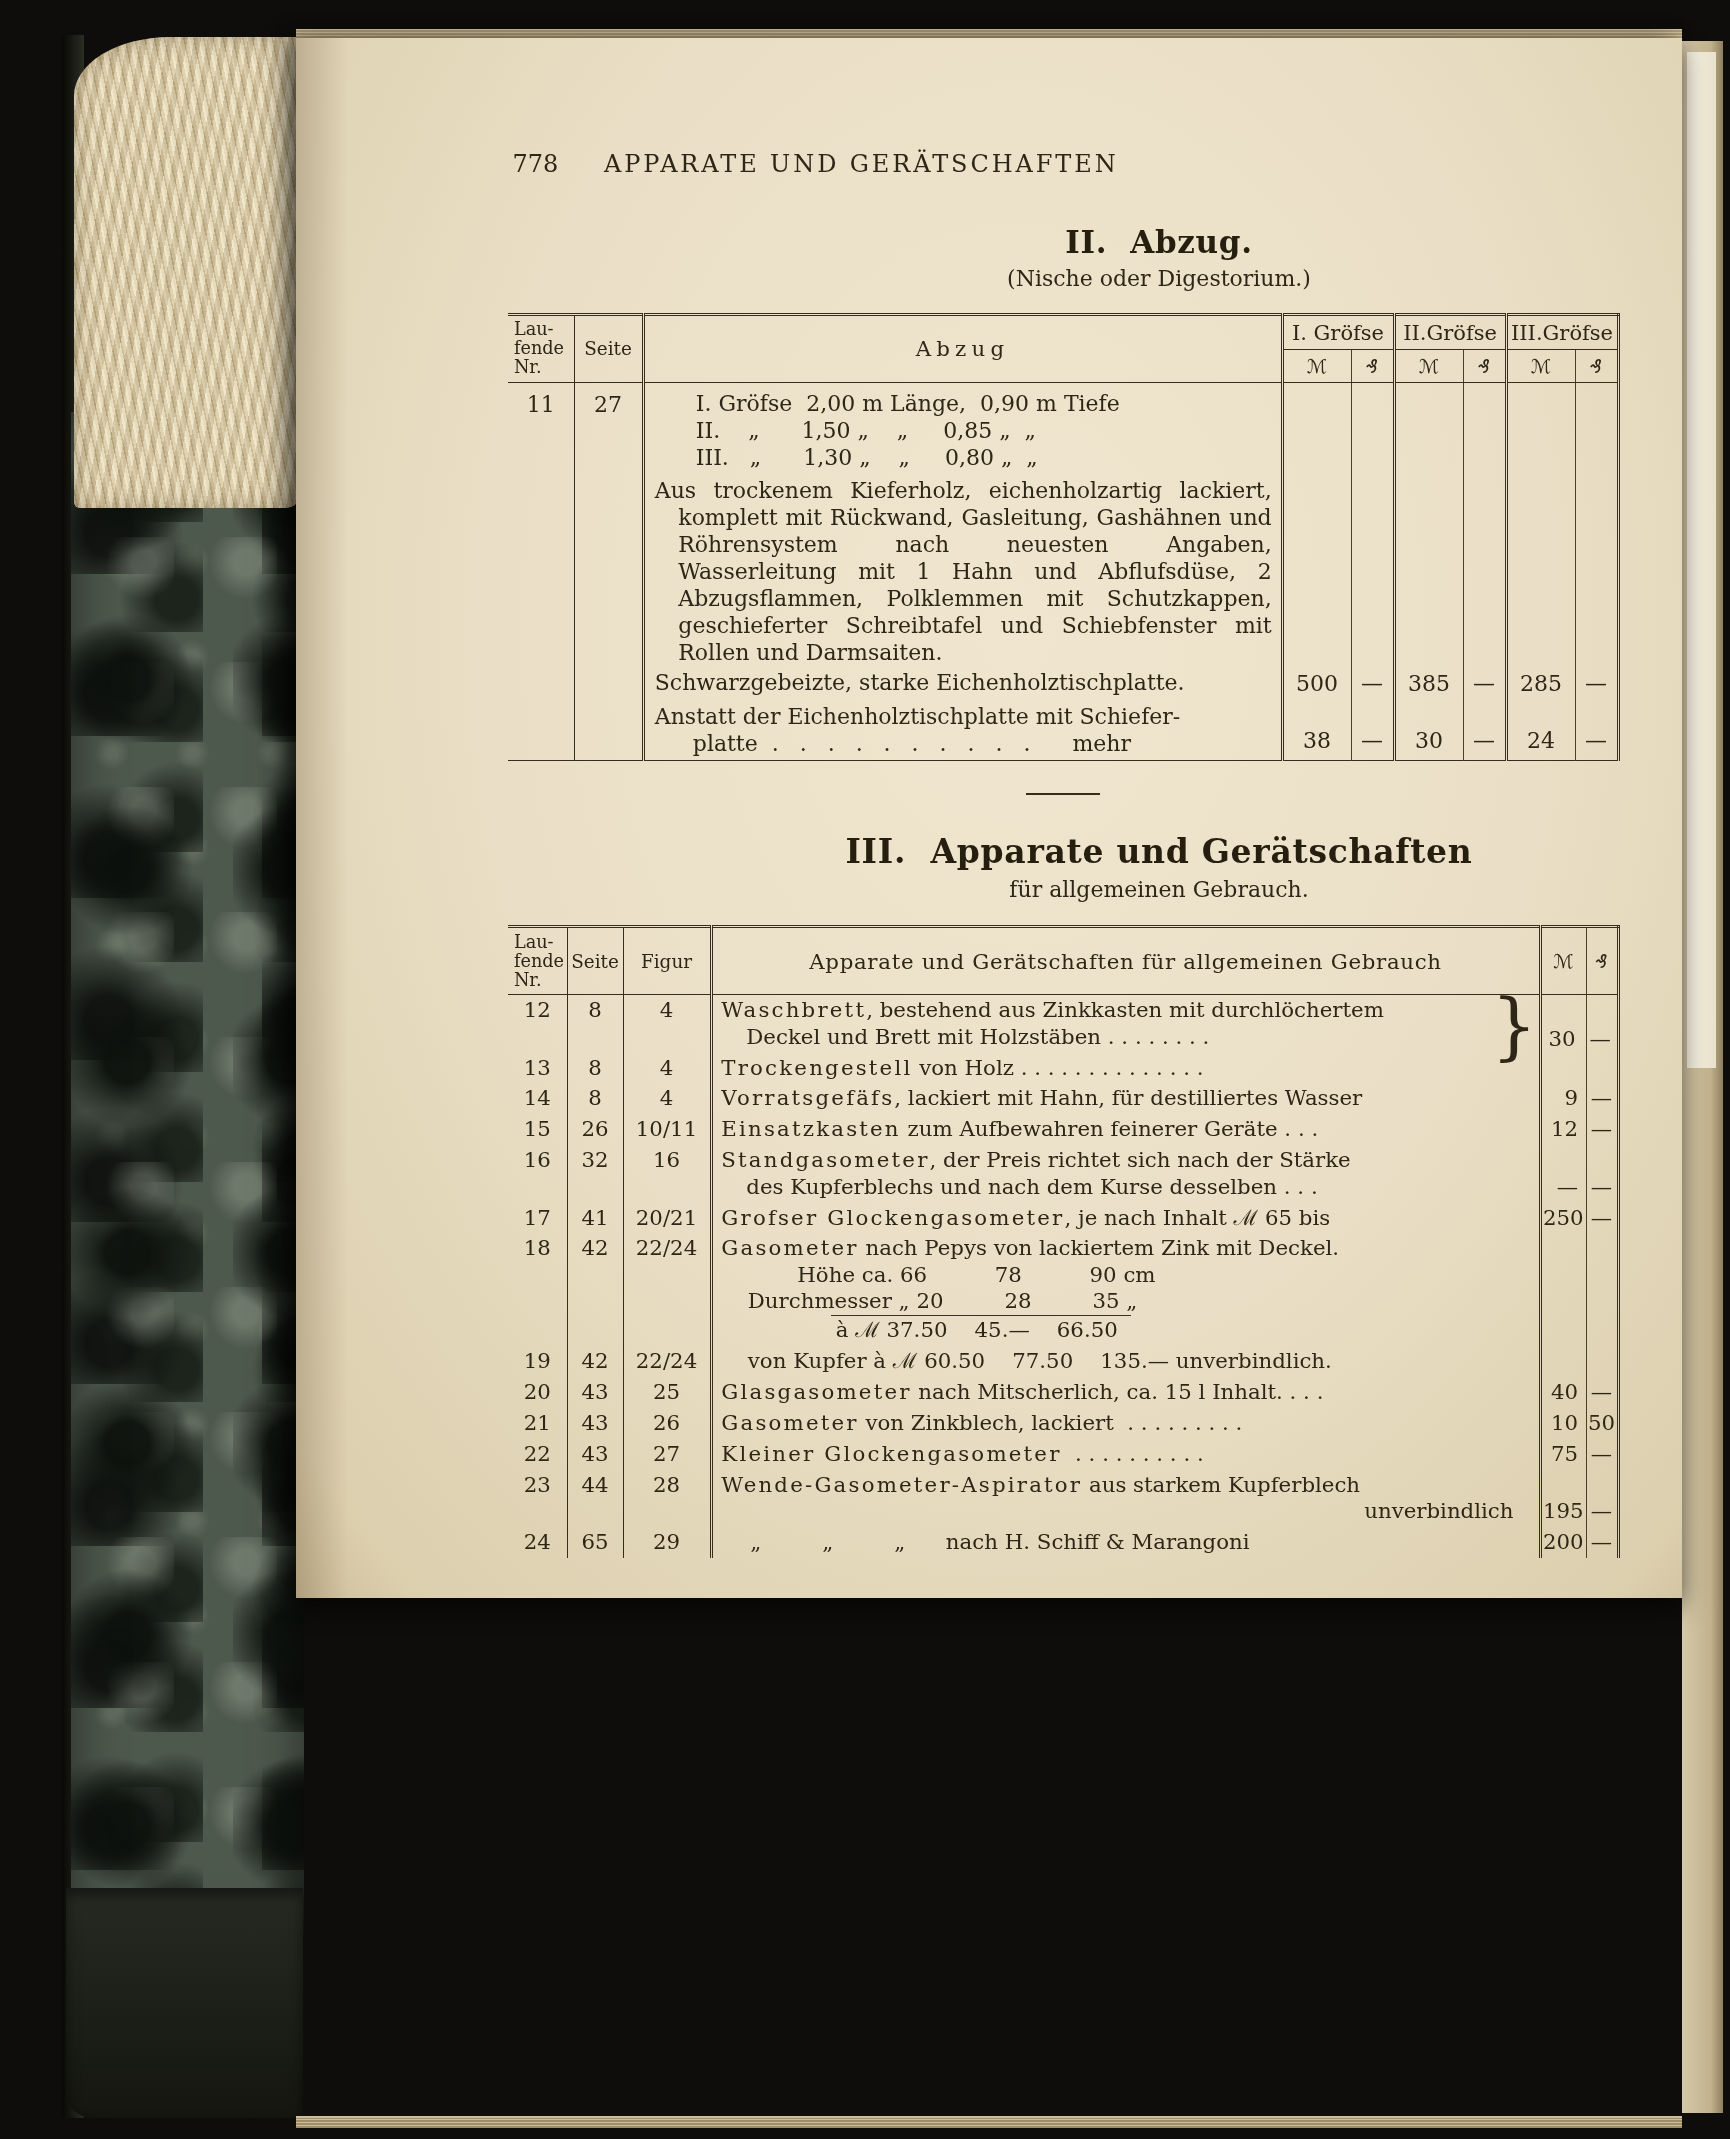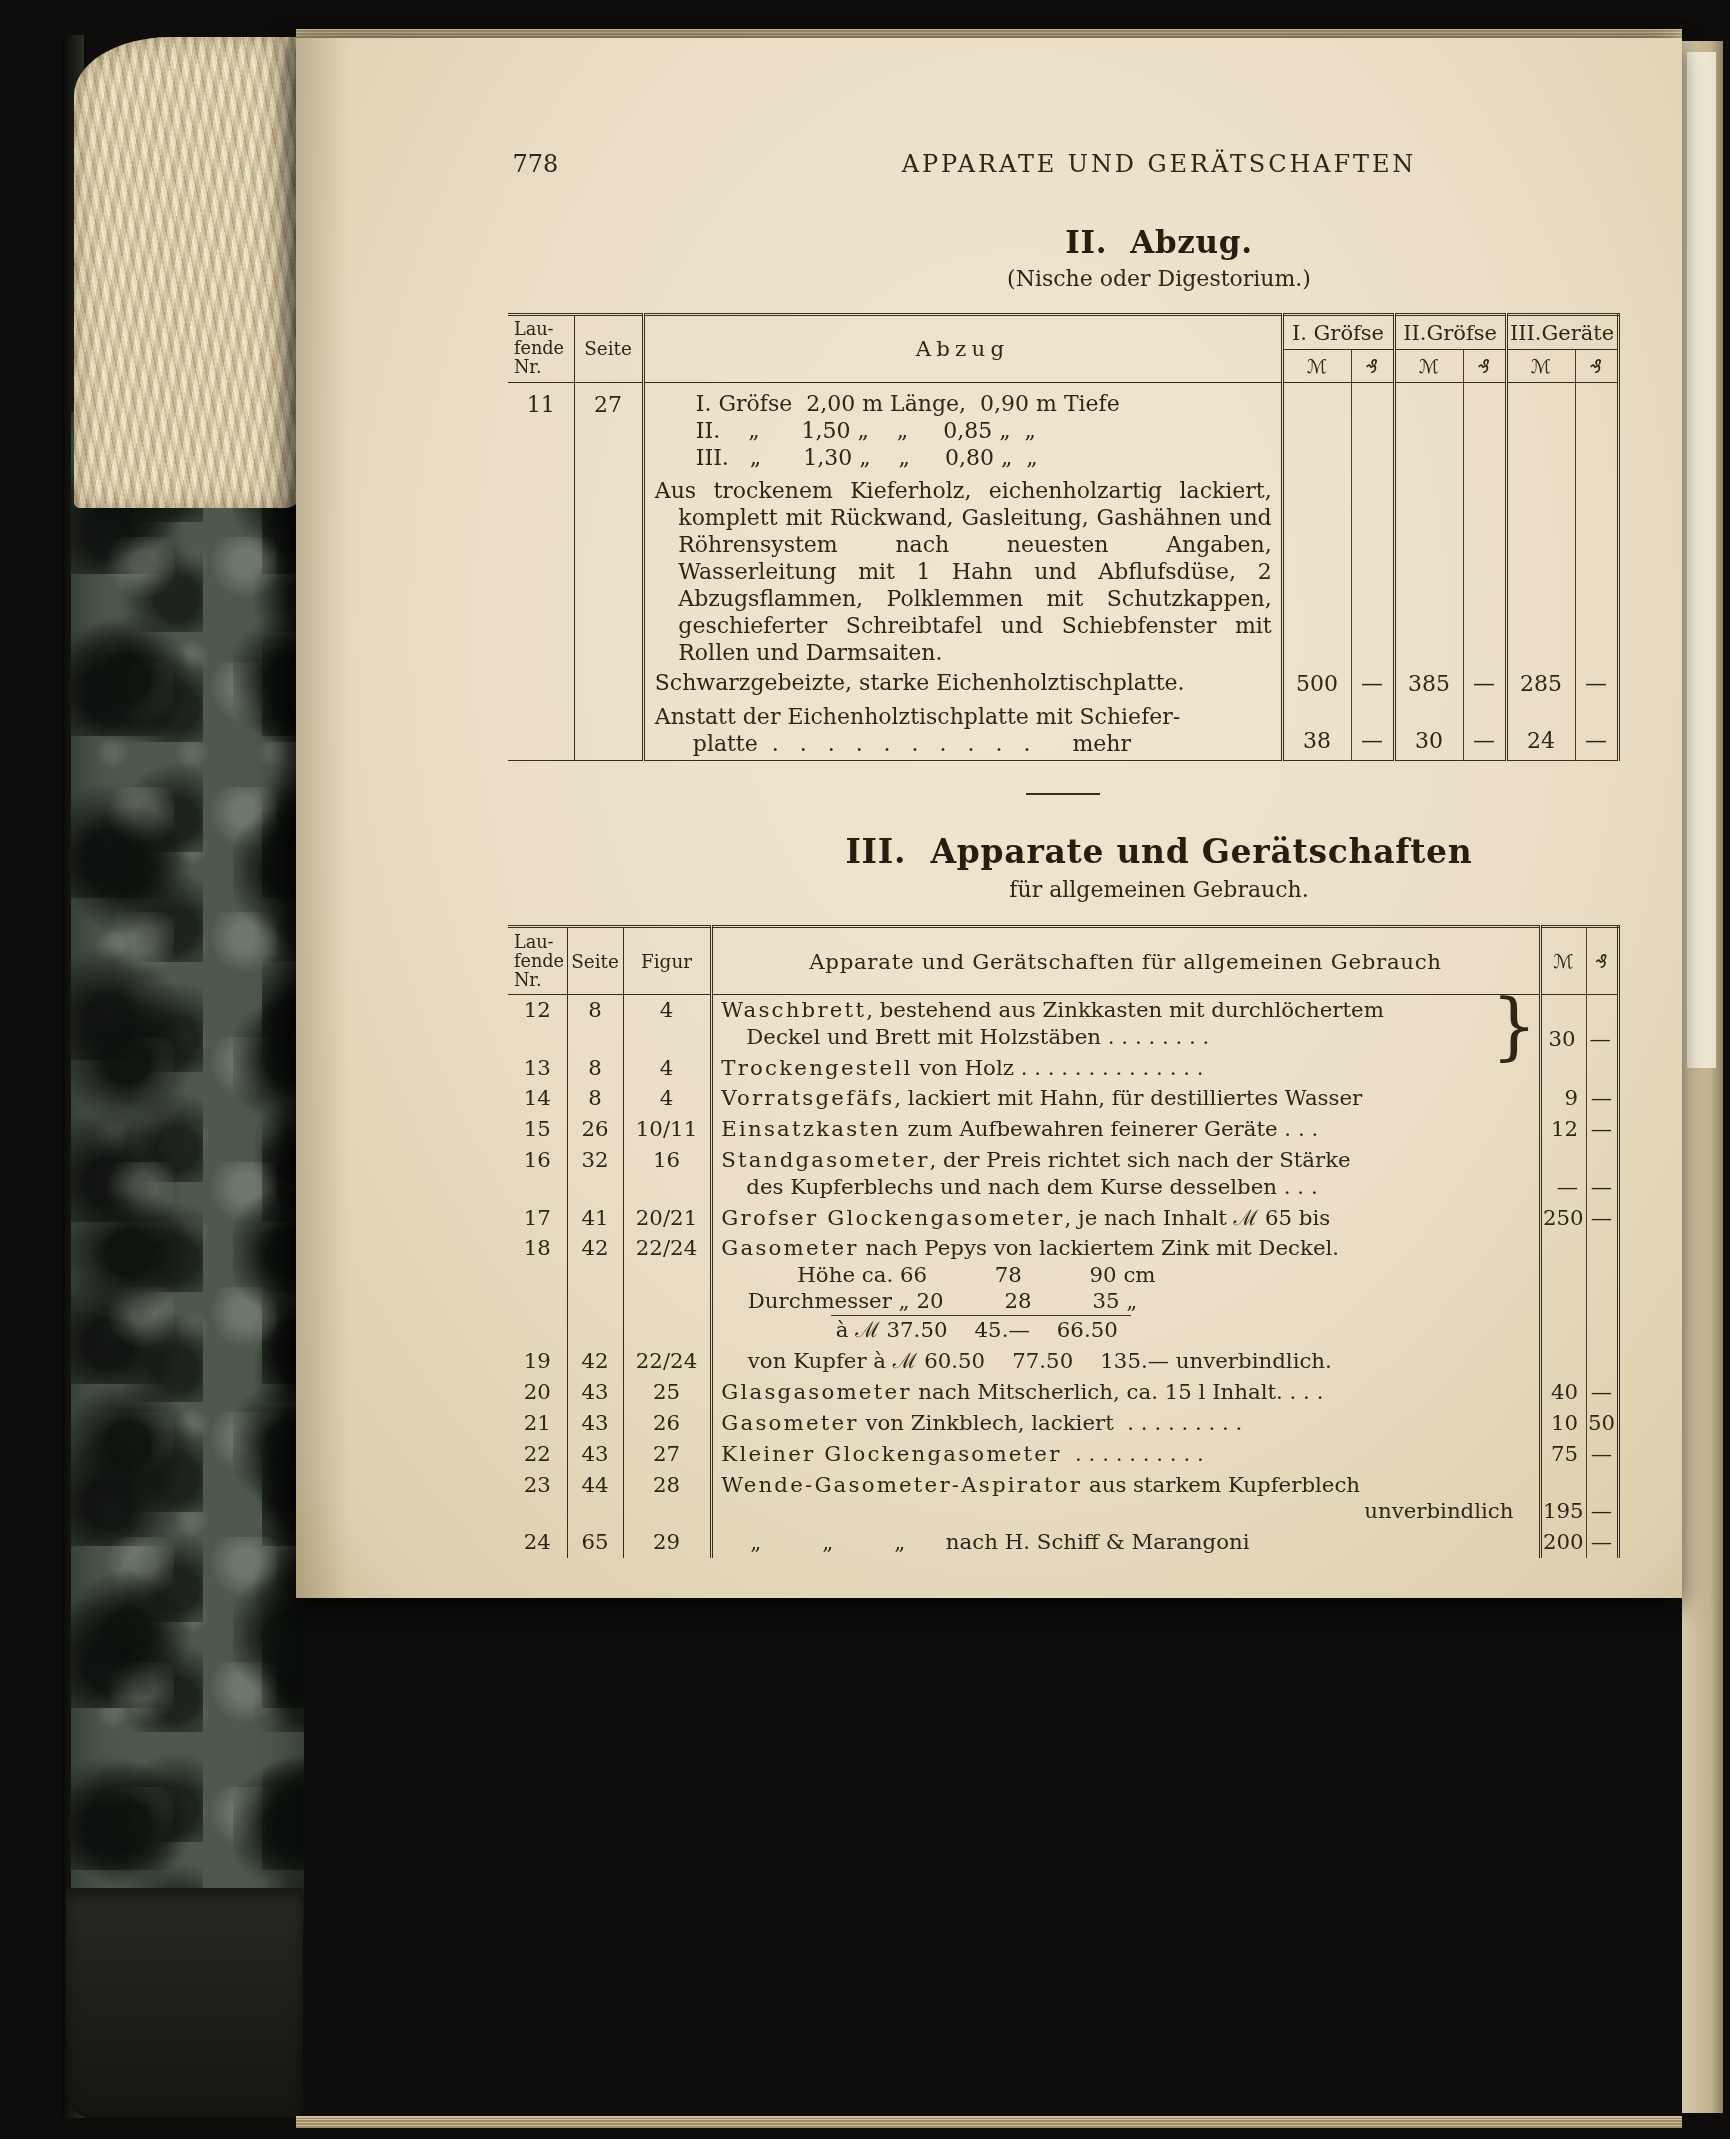--- a/index.html
+++ b/index.html
@@ -41,21 +41,21 @@
   
   .page{position:absolute;left:296px;top:38px;width:1386px;height:1560px;
       background:radial-gradient(ellipse at 52% 38%, #f0e6cf 0%, #eadfc6 52%, #dccfae 92%, #cdbd98 100%);
       box-shadow:-11.8px 0 22px rgba(0,0,0,.45), 0 8.8px 23.5px rgba(0,0,0,.5);}
   .page::before{content:"";position:absolute;left:0;top:0;width:52px;height:100%;
       background:linear-gradient(90deg,rgba(90,70,40,.26),rgba(90,70,40,0));}
   .content{position:absolute;left:212px;top:0;width:1110px;}
 
   .page-head{position:relative;margin-top:112px;height:34px;font-size:24px;}
   .pnum{position:absolute;left:4.4px;top:0;}
-  .rhead{display:block;text-align:center;letter-spacing:2.9px;transform:translateX(96px);}
+  .rhead{display:block;letter-spacing:2.9px;transform:translateX(96px);}
 
   .sec-title{margin:40px 0 0;text-align:center;transform:translateX(96px);
       font-size:31px;font-weight:bold;letter-spacing:0.7px;color:#261f10;}
   .sec-title.big{font-size:33px;margin-top:37px;}
   .sec-sub{margin-top:5.9px;text-align:center;transform:translateX(96px);font-size:22px;}
 
   
   table{border-collapse:collapse;table-layout:fixed;width:1110px;color:#2e2616;}
   .t1{margin-top:22px;font-size:22px;border-top:3.7px double #362d1c;border-bottom:1.5px solid #362d1c;border-right:3.7px double #362d1c;}
   .t2{margin-top:23.5px;font-size:21.3px;border-top:3.7px double #362d1c;border-right:3.7px double #362d1c;}
@@ -139,21 +139,21 @@
         </colgroup>
         <thead>
           <tr>
             <th class="hnr pre hb" rowspan="2">Lau-
 fende
 Nr.</th>
             <th class="hsmall sleft hb" rowspan="2">Seite</th>
             <th class="hdesc1 dleft hb" rowspan="2">Abzug</th>
             <th class="hg dleft" colspan="2">I. Gröfse</th>
             <th class="hg dleft" colspan="2">II.Gröfse</th>
-            <th class="hg dleft" colspan="2">III.Geräte</th>
+            <th class="hg dleft" colspan="2">III.Gröfse</th>
           </tr>
           <tr>
             <th class="hcur dleft">ℳ</th>
             <th class="hcur sthin">₰</th>
             <th class="hcur dleft">ℳ</th>
             <th class="hcur sthin">₰</th>
             <th class="hcur dleft">ℳ</th>
             <th class="hcur sthin">₰</th>
           </tr>
         </thead>

